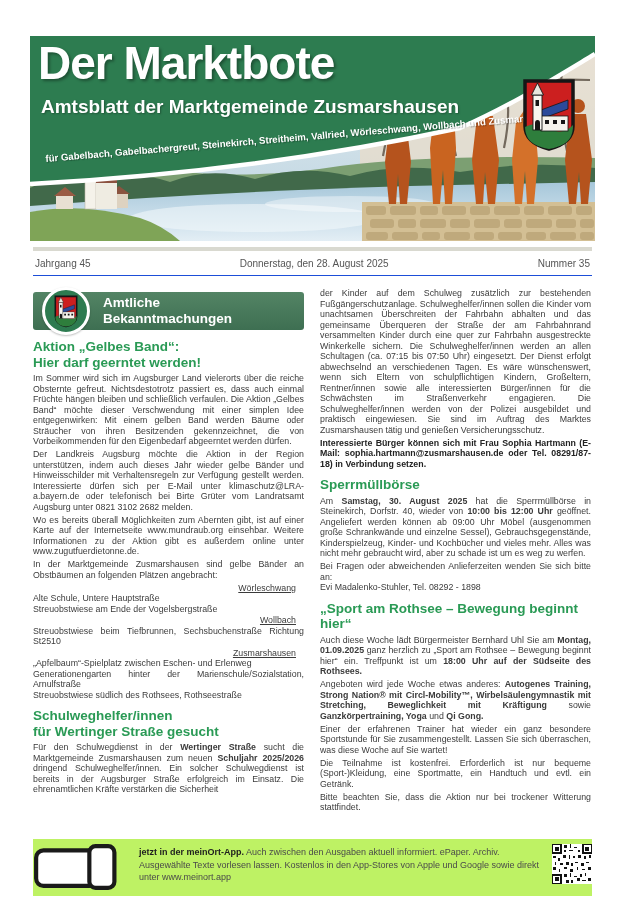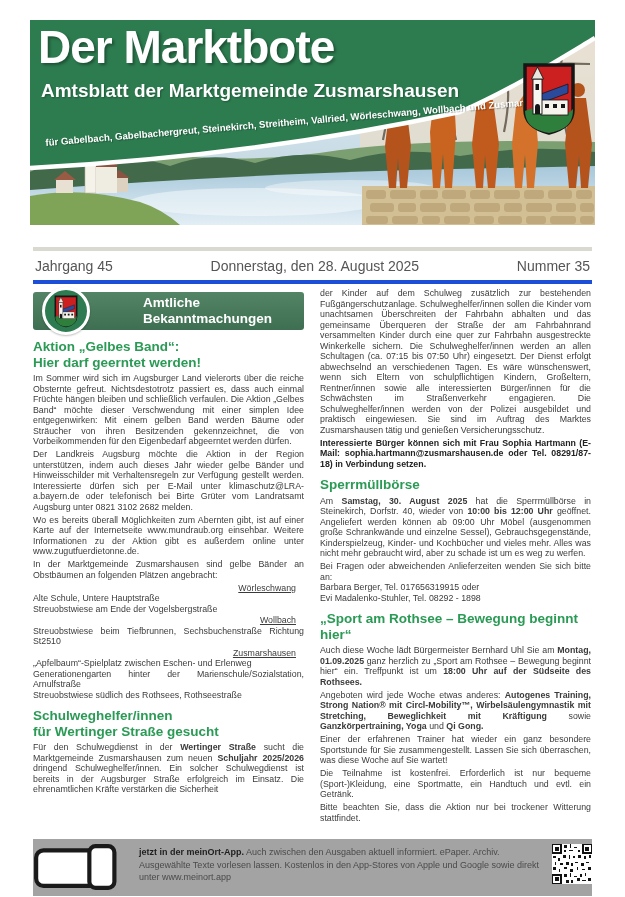--- a/index.html
+++ b/index.html
@@ -1,52 +1,52 @@
 <!DOCTYPE html>
 <html><head>
 <meta charset="utf-8">
 <style>
   html,body{margin:0;padding:0;background:#fff;}
   .sheet{position:relative;width:625px;height:897px;background:#fff;overflow:hidden;
          font-family:"Liberation Sans",sans-serif;}
   
-  .masthead{position:absolute;left:30px;top:20px;width:587px;height:205px;overflow:hidden;}
+  .masthead{position:absolute;left:30px;top:36px;width:587px;height:205px;overflow:hidden;}
   .masthead svg.photo{position:absolute;left:0;top:0;width:565px;height:205px;}
   .masthead svg.greenwave{position:absolute;left:0;top:0;width:565px;height:205px;}
   .m-title{position:absolute;left:8px;top:0px;color:#fff;font-size:46px;font-weight:bold;
            letter-spacing:-1px;text-shadow:2px 2px 3px rgba(0,0,0,.35);white-space:nowrap;}
   .m-sub{position:absolute;left:11px;top:60px;color:#fff;font-size:19px;font-weight:bold;
          text-shadow:1px 1px 2px rgba(0,0,0,.3);white-space:nowrap;}
   .m-tag{position:absolute;left:15px;top:117px;width:445px;color:#fff;font-size:9.6px;
          font-weight:bold;transform:rotate(-4.8deg);transform-origin:0 0;white-space:nowrap;
          text-shadow:1px 1px 1px rgba(0,0,0,.3);}
   .m-shield{position:absolute;left:492px;top:42px;width:54px;height:74px;}
   
   .dateline{position:absolute;left:33px;top:247px;width:559px;border-top:4px solid #d9d9d0;
-            border-bottom:4px solid #1d4ed8;display:flex;justify-content:space-between;
-            padding:7px 2px 6px;box-sizing:border-box;font-size:14px;color:#555;}
+            border-bottom:1px solid #1d4ed8;display:flex;justify-content:space-between;
+            padding:7px 2px 6px;box-sizing:border-box;font-size:10px;color:#555;}
   
   .cols{position:absolute;left:33px;top:288px;width:559px;display:flex;gap:16px;z-index:1;}
   .col{width:271px;}
   .banner{position:relative;height:38px;background:linear-gradient(#538465,#3e6f52);
           border-radius:3px;margin-bottom:9px;margin-top:4px;}
   .banner .ring{position:absolute;left:9px;top:-5px;width:42px;height:42px;border:3px solid #fff;
           border-radius:50%;background:#2d7b50;display:flex;align-items:center;justify-content:center;
           box-shadow:0 1px 2px rgba(0,0,0,.25);}
   .banner .ring svg{width:24px;height:33px;}
   .banner .btxt{padding-left:70px;padding-top:3px;color:#fff;font-weight:bold;
-          font-size:13.5px;line-height:16px;margin-left:40px;}
+          font-size:13.5px;line-height:16px;}
   .h-green{color:#2a9a55;font-weight:bold;font-size:13.5px;line-height:15.5px;margin:8px 0 3px;}
   .h-first{margin-top:8px;}
   .p{font-size:8.8px;line-height:10.5px;text-align:justify;color:#3b3b3b;margin:0 0 2.5px;}
   .p.tight{margin:0;}
   .place{font-size:8.8px;line-height:10.5px;color:#3b3b3b;text-decoration:underline;margin:1px 8px 0;text-align:right;}
   .p.allbold{font-weight:bold;color:#232323;}
   
-  .apppromo{position:absolute;left:33px;top:839px;width:559px;height:54px;background:#a3a3a3;z-index:3;
+  .apppromo{position:absolute;left:33px;top:839px;width:559px;height:54px;background:#bef264;z-index:3;
             display:flex;align-items:flex-start;gap:10px;padding-top:3px;}
   .devices{flex:0 0 96px;}
   .apptext{flex:1;font-size:9px;line-height:12.5px;color:#4a4a4a;padding-top:4px;}
   .apptext b{color:#1e1e1e;}
   .qr{flex:0 0 40px;padding-top:2px;}
   .hiddenassets{position:absolute;width:0;height:0;overflow:hidden;}
 </style>
 </head>
 <body>
 
@@ -219,21 +219,20 @@
       <p class="p"><span>Für den Schulwegdienst in der </span><b>Wertinger Straße</b><span> sucht die Marktgemeinde Zusmarshausen zum neuen </span><b>Schuljahr 2025/2026</b><span> dringend Schulweghelfer/innen. Ein solcher Schulwegdienst ist bereits in der Augsburger Straße erfolgreich im Einsatz. Die ehrenamtlichen Kräfte verstärken die Sicherheit</span></p>
     </div>
 
     <div class="col">
       <p class="p">der Kinder auf dem Schulweg zusätzlich zur bestehenden Fußgängerschutzanlage. Schulweghelfer/innen sollen die Kinder vom unachtsamen Überschreiten der Fahrbahn abhalten und das gemeinsame Überqueren der Straße der am Fahrbahnrand versammelten Kinder durch eine quer zur Fahrbahn ausgestreckte Winkerkelle sichern. Die Schulweghelfer/innen werden an allen Schultagen (ca. 07:15 bis 07:50 Uhr) eingesetzt. Der Dienst erfolgt abwechselnd an verschiedenen Tagen. Es wäre wünschenswert, wenn sich Eltern von schulpflichtigen Kindern, Großeltern, Rentner/innen sowie alle interessierten Bürger/innen für die Schwächsten im Straßenverkehr engagieren. Die Schulweghelfer/innen werden von der Polizei ausgebildet und praktisch eingewiesen. Sie sind im Auftrag des Marktes Zusmarshausen tätig und genießen Versicherungsschutz.</p>
       <p class="p allbold">Interessierte Bürger können sich mit Frau Sophia Hartmann (E-Mail: sophia.hartmann@zusmarshausen.de oder Tel. 08291/87-18) in Verbindung setzen.</p>
 
       <div class="h-green">Sperrmüllbörse</div>
       <p class="p"><span>Am </span><b>Samstag, 30. August 2025</b><span> hat die Sperrmüllbörse in Steinekirch, Dorfstr. 40, wieder von </span><b>10:00 bis 12:00 Uhr</b><span> geöffnet. Angeliefert werden können ab 09:00 Uhr Möbel (ausgenommen große Schrankwände und einzelne Sessel), Gebrauchsgegenstände, Kinderspielzeug, Kinder- und Kochbücher und vieles mehr. Alles was nicht mehr gebraucht wird, aber zu schade ist um es weg zu werfen.</span></p>
       <p class="p tight">Bei Fragen oder abweichenden Anlieferzeiten wenden Sie sich bitte an:</p>
-      <p class="p tight">Barbara Berger, Tel. 017656319915 oder</p>
       <p class="p tight">Evi Madalenko-Stuhler, Tel. 08292 - 1898</p>
 
       <div class="h-green">„Sport am Rothsee – Bewegung beginnt hier“</div>
       <p class="p"><span>Auch diese Woche lädt Bürgermeister Bernhard Uhl Sie am </span><b>Montag, 01.09.2025</b><span> ganz herzlich zu „Sport am Rothsee – Bewegung beginnt hier“ ein. Treffpunkt ist um </span><b>18:00 Uhr auf der Südseite des Rothsees.</b></p>
       <p class="p"><span>Angeboten wird jede Woche etwas anderes: </span><b>Autogenes Training, Strong Nation® mit Circl-Mobility™, Wirbelsäulengymnastik mit Stretching, Beweglichkeit mit Kräftigung</b><span> sowie </span><b>Ganzkörpertraining, Yoga</b><span> und </span><b>Qi Gong.</b></p>
       <p class="p">Einer der erfahrenen Trainer hat wieder ein ganz besondere Sportstunde für Sie zusammengestellt. Lassen Sie sich überraschen, was diese Woche auf Sie wartet!</p>
       <p class="p">Die Teilnahme ist kostenfrei. Erforderlich ist nur bequeme (Sport-)Kleidung, eine Sportmatte, ein Handtuch und evtl. ein Getränk.</p>
       <p class="p">Bitte beachten Sie, dass die Aktion nur bei trockener Witterung stattfindet.</p>
     </div>
   </div>

